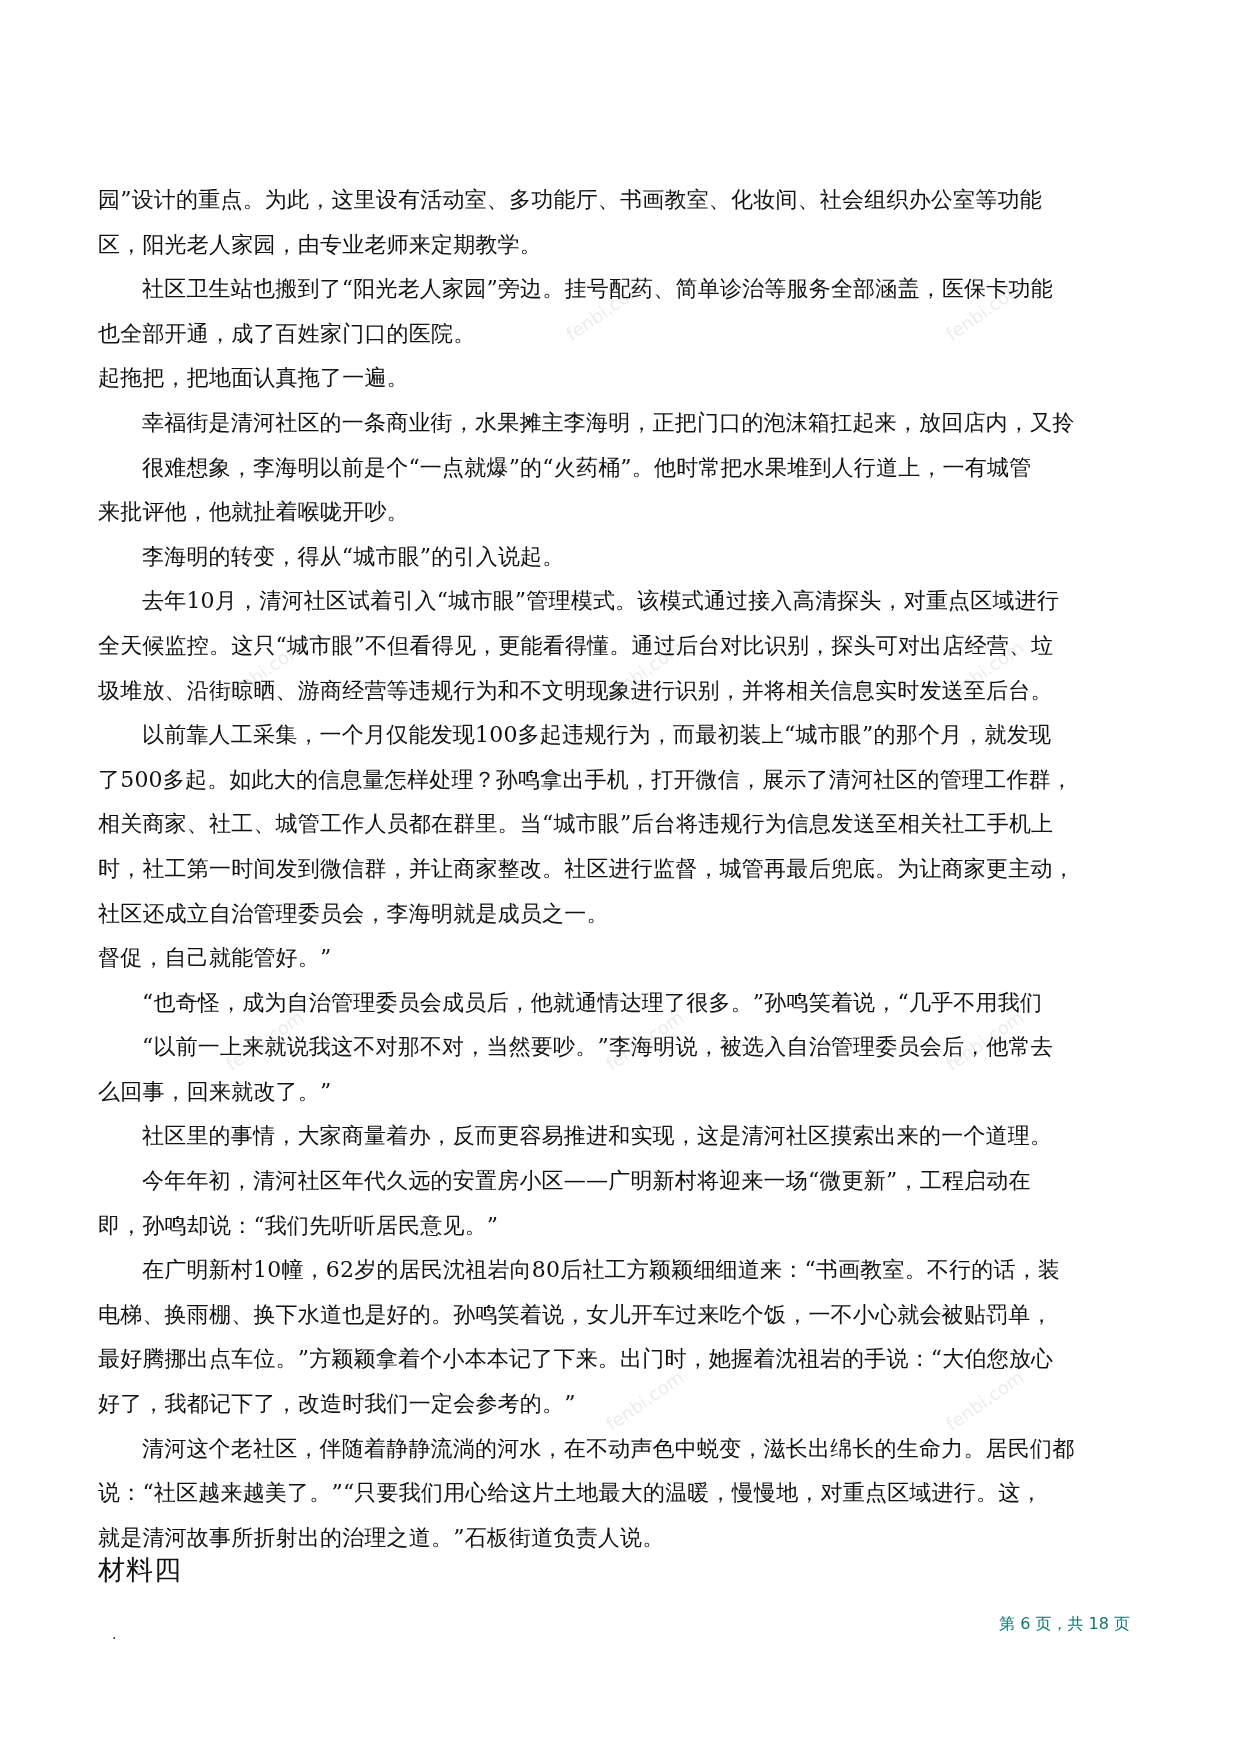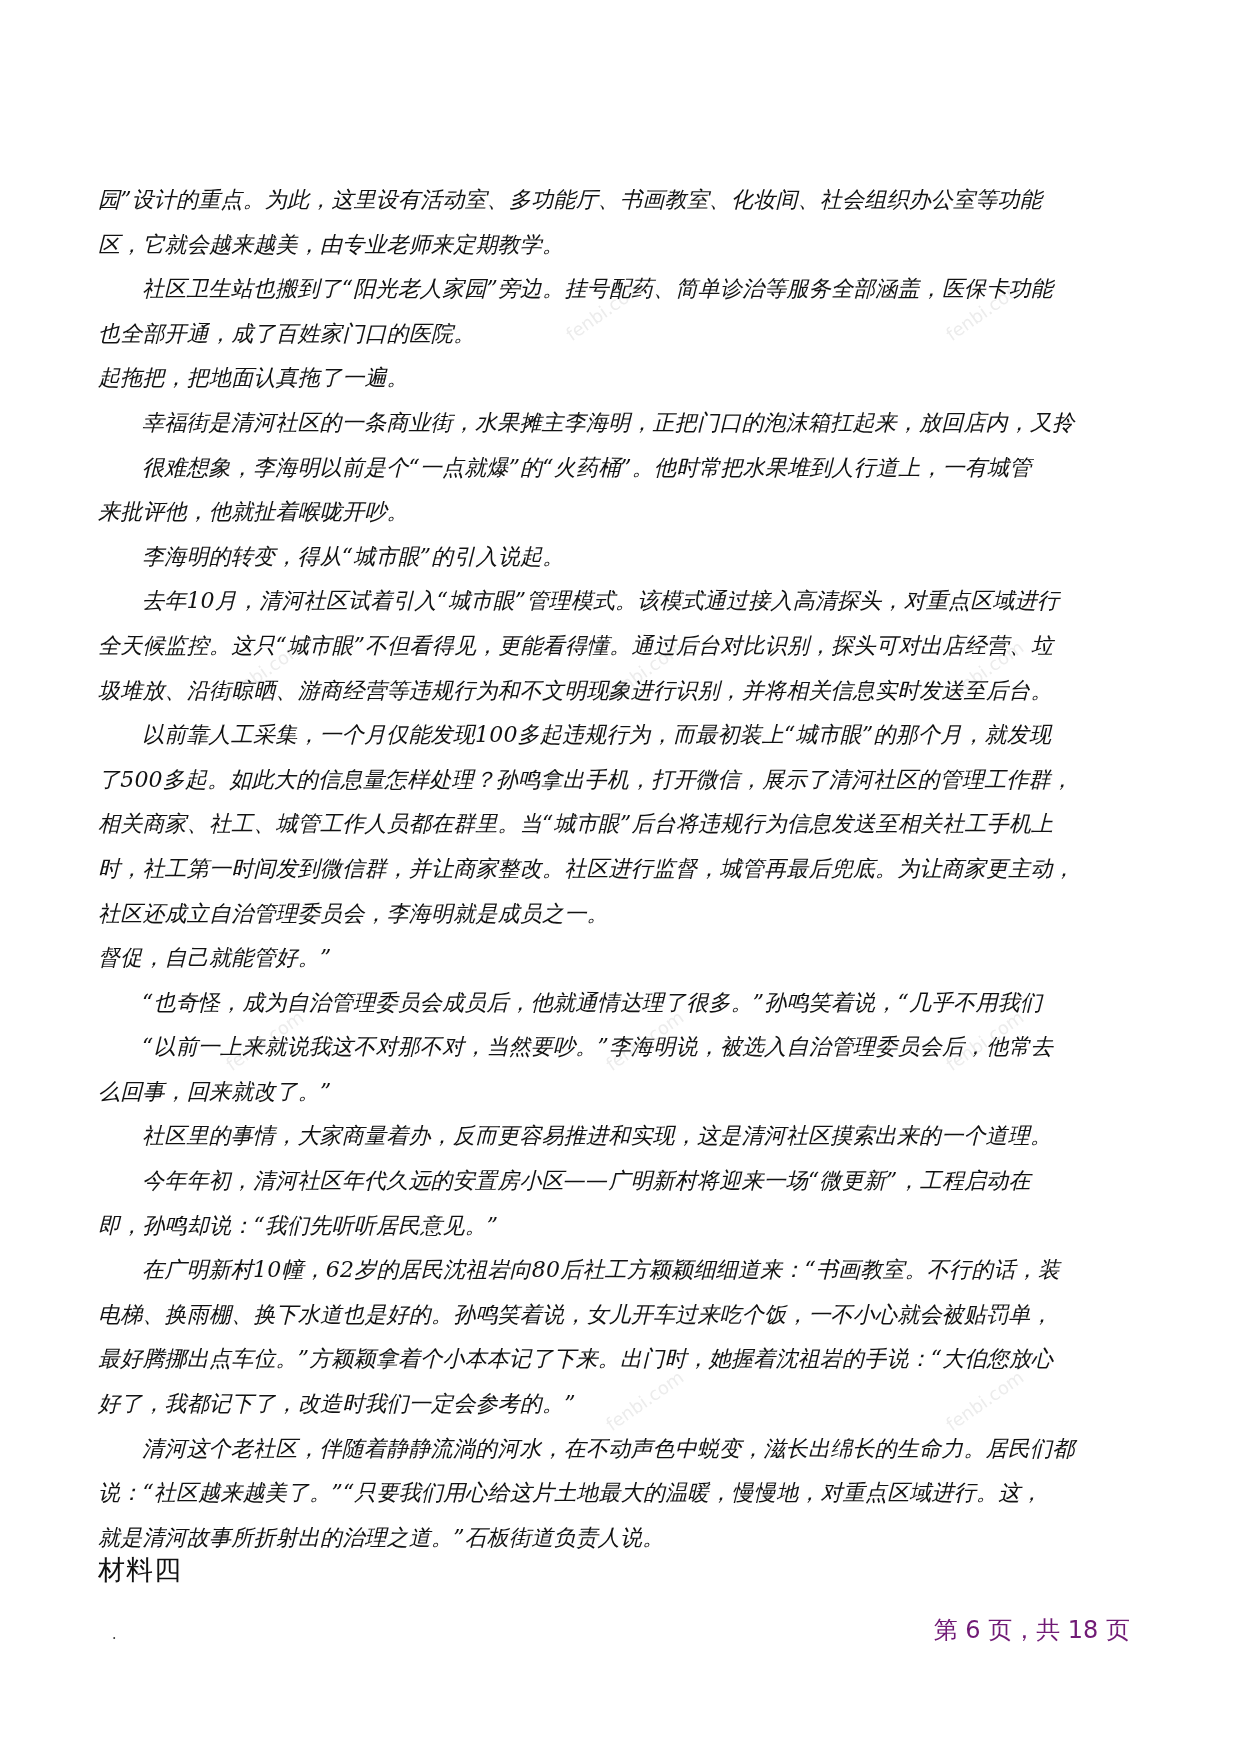--- a/index.html
+++ b/index.html
@@ -5,33 +5,33 @@
     html, body { margin: 0; padding: 0; background: #ffffff; }
     body {
       width: 1240px; height: 1754px; position: relative; overflow: hidden;
       font-family: "DejaVu Serif", "Liberation Serif", serif;
       color: #111111;
     }
     .page { position: absolute; left: 0; top: 0; width: 1240px; height: 1754px; }
     .body-text { position: absolute; left: 98px; top: 178px; width: 1020px; }
     .line {
       height: 44.6px; line-height: 44.6px; font-size: 22px;
-      white-space: nowrap; letter-spacing: 0.2px; font-style: italic;
+      white-space: nowrap; letter-spacing: 0.2px;
     }
     .indent { padding-left: 44px; }
     .section-heading {
       position: absolute; left: 98px; top: 1552px;
       font-size: 27px; font-weight: normal; letter-spacing: 1px;
       font-family: "DejaVu Sans", "Liberation Sans", sans-serif;
     }
     .footer-dot {
       position: absolute; left: 112px; top: 1630px; font-size: 14px; color: #333;
     }
     .footer-page {
-      position: absolute; right: 110px; top: 1614px; font-size: 24px; color: #701a75;
+      position: absolute; right: 110px; top: 1614px; font-size: 16px; color: #0f766e;
       font-family: "DejaVu Sans", "Liberation Sans", sans-serif;
     }
     .watermark {
       position: absolute; font-size: 18px; color: #ececec; transform: rotate(-35deg);
       font-family: "DejaVu Sans", "Liberation Sans", sans-serif; pointer-events: none;
     }
   </style>
 </head>
 <body>
 
@@ -43,21 +43,21 @@
   <div class="watermark" style="left:600px; top:660px;">fenbi.com</div>
   <div class="watermark" style="left:940px; top:660px;">fenbi.com</div>
   <div class="watermark" style="left:220px; top:1030px;">fenbi.com</div>
   <div class="watermark" style="left:600px; top:1030px;">fenbi.com</div>
   <div class="watermark" style="left:940px; top:1030px;">fenbi.com</div>
   <div class="watermark" style="left:600px; top:1390px;">fenbi.com</div>
   <div class="watermark" style="left:940px; top:1390px;">fenbi.com</div>
 
   <div class="body-text">
     <div class="line">园”设计的重点。为此，这里设有活动室、多功能厅、书画教室、化妆间、社会组织办公室等功能</div>
-    <div class="line">区，它就会越来越美，由专业老师来定期教学。</div>
+    <div class="line">区，阳光老人家园，由专业老师来定期教学。</div>
     <div class="line indent">社区卫生站也搬到了“阳光老人家园”旁边。挂号配药、简单诊治等服务全部涵盖，医保卡功能</div>
     <div class="line">也全部开通，成了百姓家门口的医院。</div>
     <div class="line">起拖把，把地面认真拖了一遍。</div>
     <div class="line indent">幸福街是清河社区的一条商业街，水果摊主李海明，正把门口的泡沫箱扛起来，放回店内，又拎</div>
     <div class="line indent">很难想象，李海明以前是个“一点就爆”的“火药桶”。他时常把水果堆到人行道上，一有城管</div>
     <div class="line">来批评他，他就扯着喉咙开吵。</div>
     <div class="line indent">李海明的转变，得从“城市眼”的引入说起。</div>
     <div class="line indent">去年10月，清河社区试着引入“城市眼”管理模式。该模式通过接入高清探头，对重点区域进行</div>
     <div class="line">全天候监控。这只“城市眼”不但看得见，更能看得懂。通过后台对比识别，探头可对出店经营、垃</div>
     <div class="line">圾堆放、沿街晾晒、游商经营等违规行为和不文明现象进行识别，并将相关信息实时发送至后台。</div>

